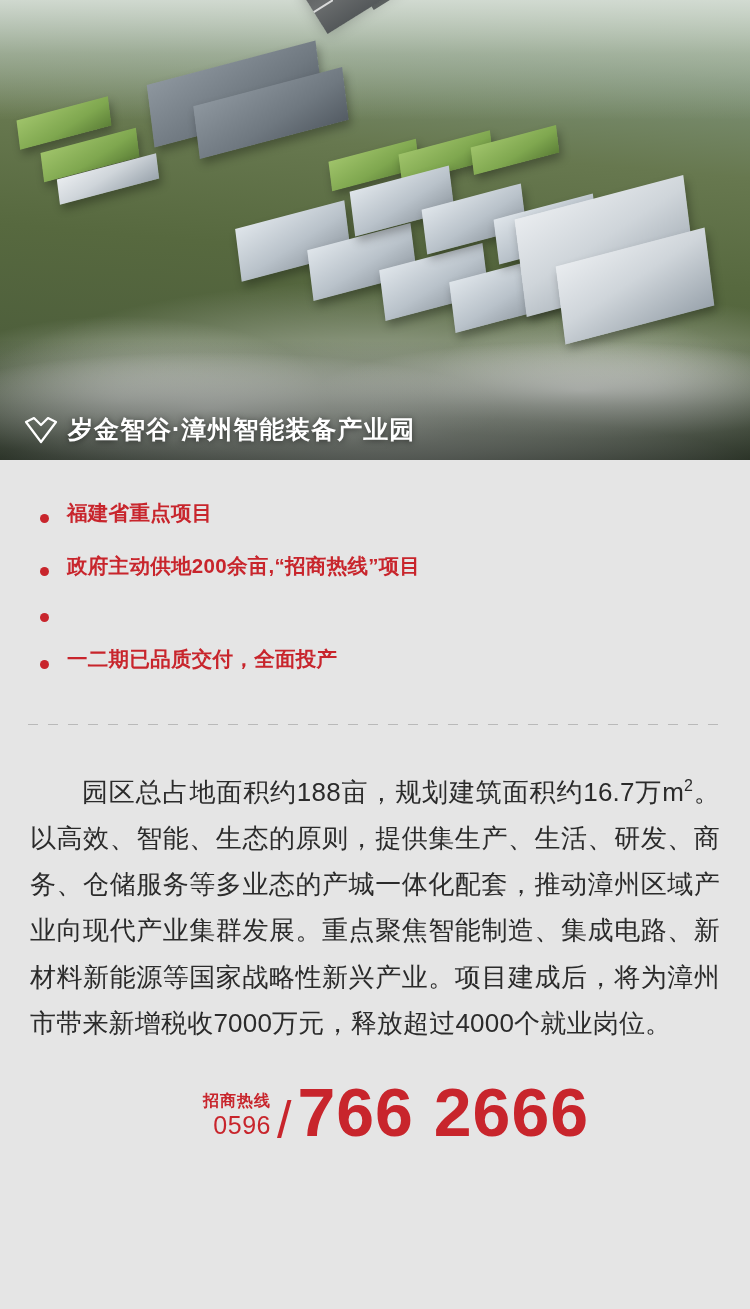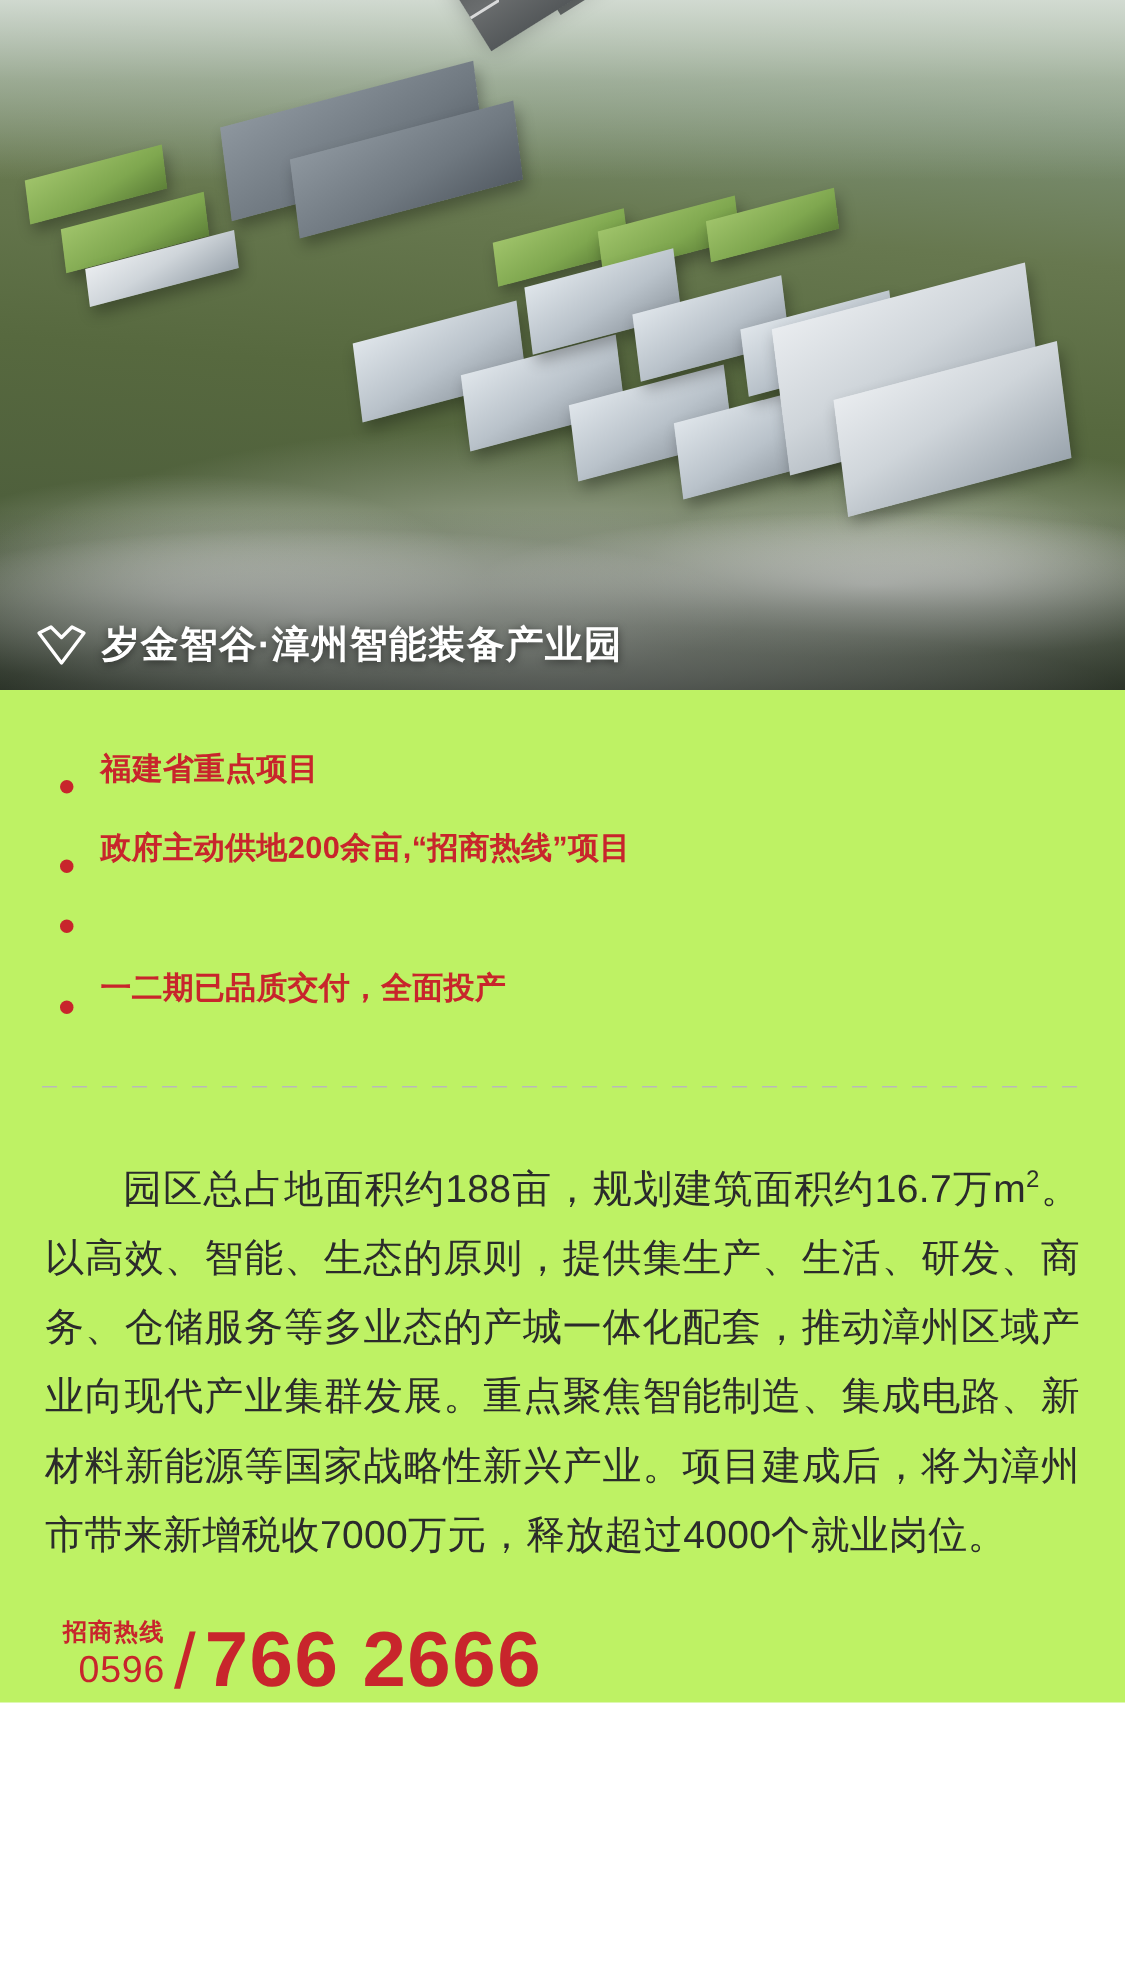--- a/index.html
+++ b/index.html
@@ -11,23 +11,23 @@
     width: 750px;
     height: 1309px;
     font-family: "Liberation Sans", "DejaVu Sans", sans-serif;
     color: #333;
     overflow: hidden;
     position: relative;
   }
 
   .page {
     width: 750px;
-    height: 1135px;
+    height: 1309px;
     position: relative;
-    background: #bef264;
+    background: #e5e5e5;
   }
 
   
   .hero {
     position: relative;
     width: 750px;
     height: 460px;
     overflow: hidden;
     background: #5d6b58;
   }
@@ -125,21 +125,21 @@
     letter-spacing: 1px;
     white-space: nowrap;
   }
 
   
   .bullets {
     padding: 36px 34px 6px 34px;
   }
   .bullet-row {
     display: flex;
-    align-items: flex-end;
+    align-items: center;
     margin-bottom: 20px;
   }
   .dot {
     flex: 0 0 auto;
     width: 9px;
     height: 9px;
     border-radius: 50%;
     background: #c8252c;
     margin: 11px 18px 0 6px;
   }
@@ -172,21 +172,21 @@
     letter-spacing: .2px;
     margin-top: 16px;
   }
   .body-text sup { font-size: 16px; vertical-align: super; }
 
   
   .hotline {
     margin-top: 34px;
     display: flex;
     align-items: flex-end;
-    justify-content: flex-start;
+    justify-content: center;
     color: #c8252c;
     padding-bottom: 28px;
     margin-left: 42px;
   }
   .hotline-left {
     text-align: right;
     line-height: 1.18;
     margin-right: 4px;
     padding-bottom: 4px;
   }
@@ -201,21 +201,21 @@
     letter-spacing: .5px;
   }
   .hotline-slash {
     font-size: 52px;
     font-weight: 300;
     line-height: .92;
     margin: 0 6px 0 2px;
     color: #c8252c;
   }
   .hotline-number {
-    font-size: 52px;
+    font-size: 68px;
     font-weight: bold;
     letter-spacing: 1px;
     line-height: .95;
   }
 </style>
 </head>
 <body>
 
 <div class="page">
 

